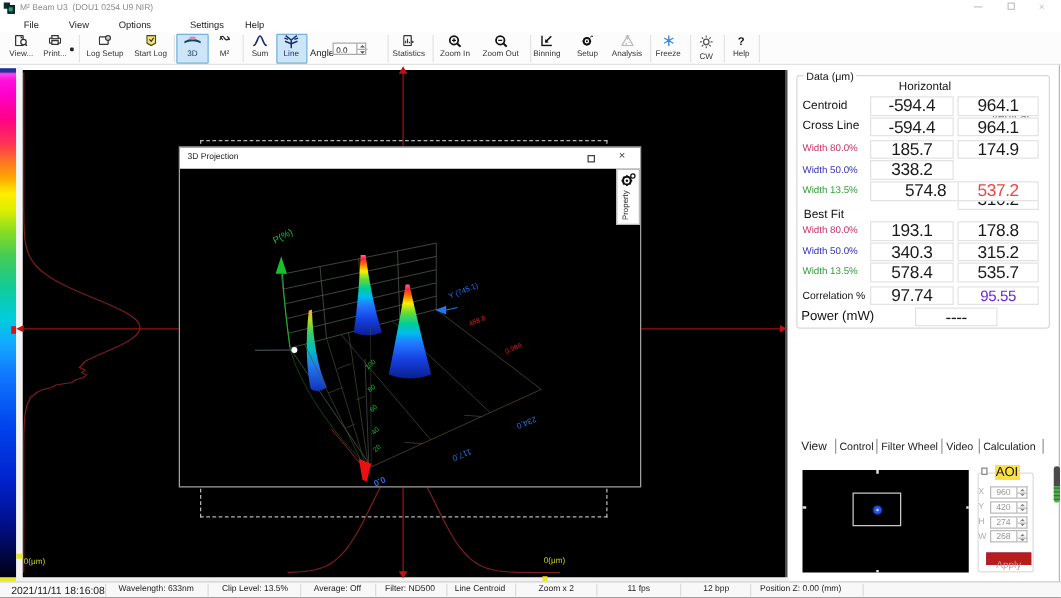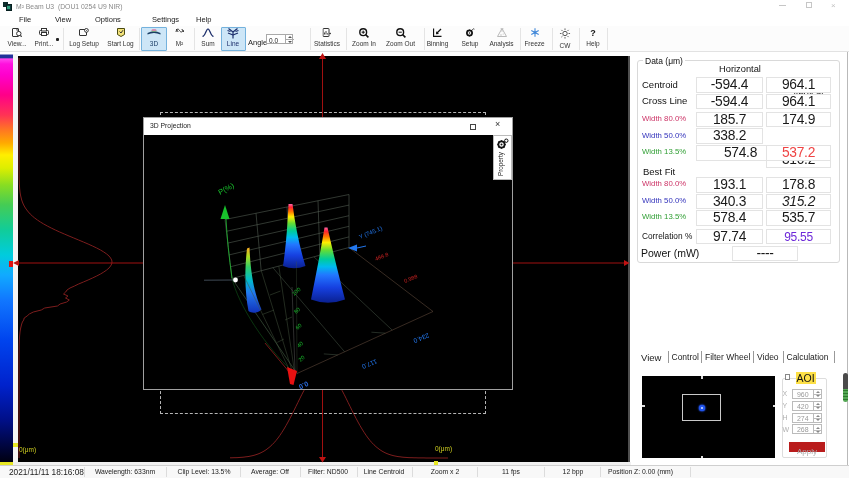--- a/index.html
+++ b/index.html
@@ -414,21 +414,21 @@
 <div class="abs" style="left:696px;top:177.0px;width:67px;height:15.5px;border:1px solid #e3e3e3;background:#fff;text-align:center;">
     <div style="font-size:13.8px;color:#1a1a1a;line-height:14.8px;letter-spacing:-0.3px;">193.1</div>
   </div>
 <div class="abs" style="left:766px;top:177.0px;width:65px;height:15.5px;border:1px solid #e3e3e3;background:#fff;text-align:center;">
     <div style="font-size:13.8px;color:#1a1a1a;line-height:14.8px;letter-spacing:-0.3px;">178.8</div>
   </div>
 <div class="abs ns" style="left:642px;top:195.8px;font-size:7.8px;color:#3333bb;">Width 50.0%</div>
 <div class="abs" style="left:696px;top:193.5px;width:67px;height:15.5px;border:1px solid #e3e3e3;background:#fff;text-align:center;">
     <div style="font-size:13.8px;color:#1a1a1a;line-height:14.8px;letter-spacing:-0.3px;">340.3</div>
   </div>
-<div class="abs" style="left:766px;top:193.5px;width:65px;height:15.5px;border:1px solid #e3e3e3;background:#fff;text-align:center;font-style:italic;">
+<div class="abs" style="left:766px;top:193.5px;width:65px;height:15.5px;border:1px solid #e3e3e3;background:#fff;text-align:center;">
     <div style="font-size:13.8px;color:#1a1a1a;line-height:14.8px;letter-spacing:-0.3px;">315.2</div>
   </div>
 <div class="abs ns" style="left:642px;top:212.3px;font-size:7.8px;color:#2f9e33;">Width 13.5%</div>
 <div class="abs" style="left:696px;top:210.0px;width:67px;height:15.5px;border:1px solid #e3e3e3;background:#fff;text-align:center;">
     <div style="font-size:13.8px;color:#1a1a1a;line-height:14.8px;letter-spacing:-0.3px;">578.4</div>
   </div>
 <div class="abs" style="left:766px;top:210.0px;width:65px;height:15.5px;border:1px solid #e3e3e3;background:#fff;text-align:center;">
     <div style="font-size:13.8px;color:#1a1a1a;line-height:14.8px;letter-spacing:-0.3px;">535.7</div>
   </div>
 <div class="abs ns" style="left:642px;top:230.9px;font-size:8.3px;color:#111;">Correlation %</div>

